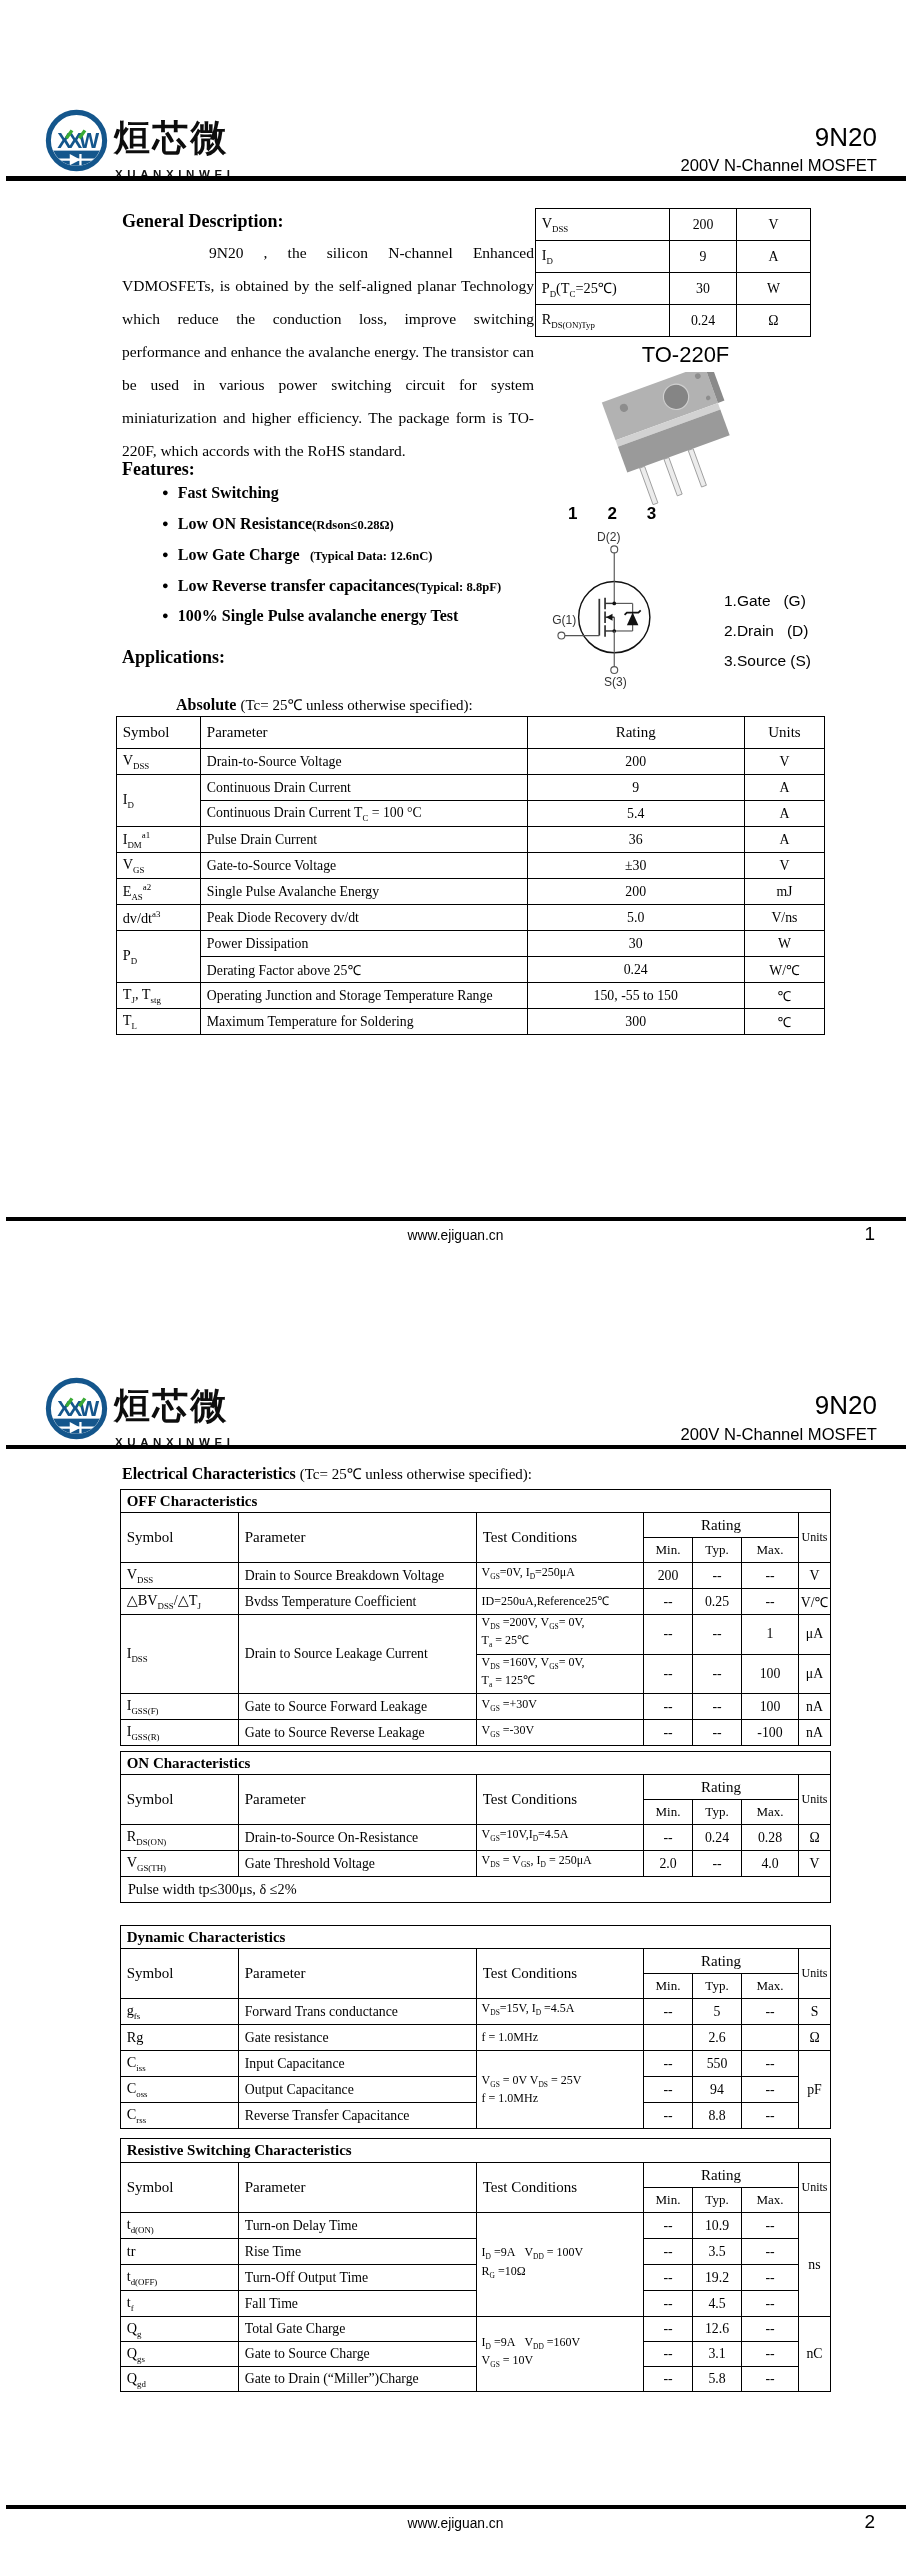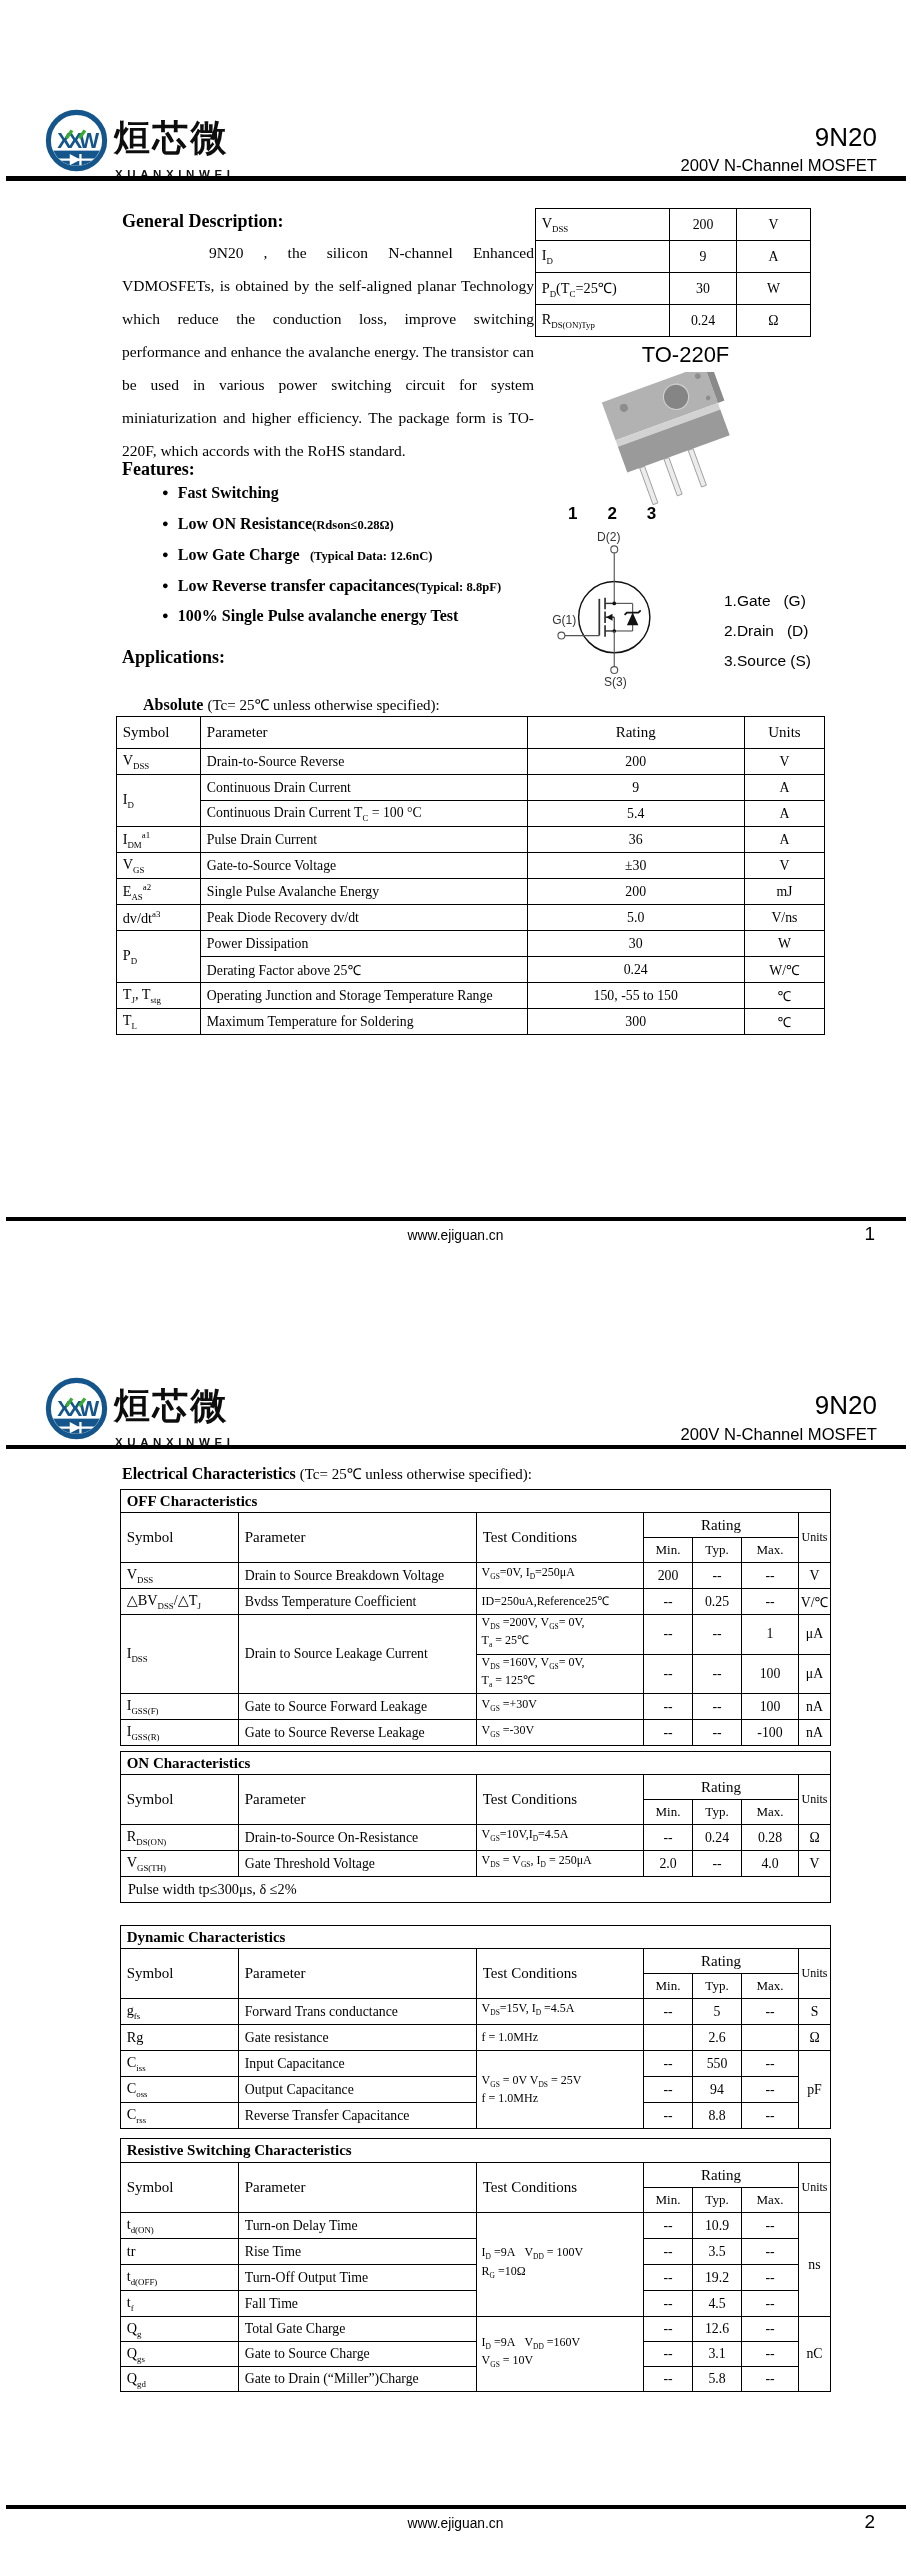--- a/index.html
+++ b/index.html
@@ -166,41 +166,41 @@
 <div class="feat-item" style="left:162px;top:484px;"><span class="feat-dot">●</span><span class="feat-main">Fast Switching</span><span class="feat-detail"></span></div>
 <div class="feat-item" style="left:162px;top:515px;"><span class="feat-dot">●</span><span class="feat-main">Low ON Resistance</span><span class="feat-detail">(Rdson≤0.28Ω)</span></div>
 <div class="feat-item" style="left:162px;top:546px;"><span class="feat-dot">●</span><span class="feat-main">Low Gate Charge</span><span class="feat-detail" style="margin-left:10.3px;">(Typical Data: 12.6nC)</span></div>
 <div class="feat-item" style="left:162px;top:577px;"><span class="feat-dot">●</span><span class="feat-main">Low Reverse transfer capacitances</span><span class="feat-detail">(Typical: 8.8pF)</span></div>
 <div class="feat-item" style="left:162px;top:607px;"><span class="feat-dot">●</span><span class="feat-main">100% Single Pulse avalanche energy Test</span><span class="feat-detail"></span></div>
 
 <div class="abs sec-title" style="left:122px;top:647px;">Applications:</div>
 <div class="abs app-text" style="left:164px;top:678px;margin-top:40px;">Power switch circuit of adaptor and charger.</div>
 
 <div class="abs" style="left:143px;top:694px;font-size:16px;">
-  <span style="font-weight:bold;">Absolute</span>
+  <span style="font-weight:bold;margin-left:33px;">Absolute</span>
   <span class="hd-note">(Tc= 25℃  unless otherwise specified):</span>
 </div>
 
 <table class="dt" id="abs-table" style="left:116px;top:716px;width:709px;">
   <colgroup>
       <col style="width:84px">
       <col style="width:326px">
       <col style="width:217px">
       <col style="width:80px">
     </colgroup>
   <tbody>
       <tr style="height:32px;">
     <td class="hcell">Symbol</td>
     <td class="hcell">Parameter</td>
     <td class="hcell c">Rating</td>
     <td class="hcell c">Units</td>
   </tr>
   <tr style="height:26px;">
     <td class="symc">V<sub>DSS</sub></td>
-    <td class="parc">Drain-to-Source Reverse</td>
+    <td class="parc">Drain-to-Source Voltage</td>
     <td class="valc c">200</td>
     <td class="valc c">V</td>
   </tr>
   <tr style="height:26px;">
     <td class="symc" rowspan="2">I<sub>D</sub></td>
     <td class="parc">Continuous Drain Current</td>
     <td class="valc c">9</td>
     <td class="valc c">A</td>
   </tr>
   <tr style="height:26px;">

